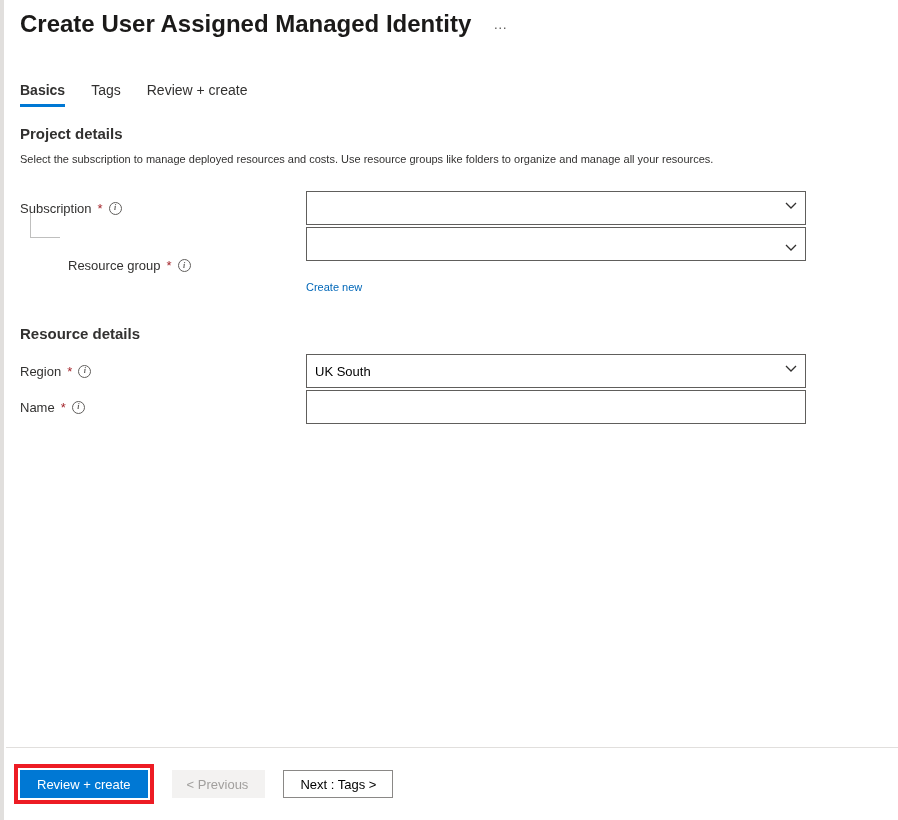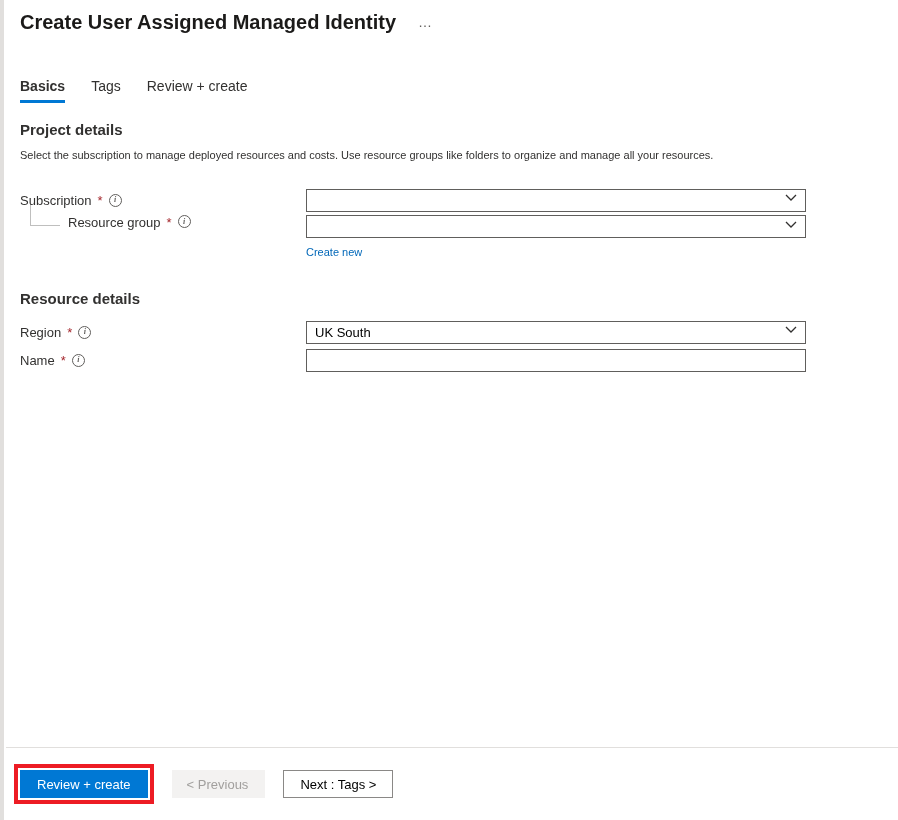--- a/index.html
+++ b/index.html
@@ -1,41 +1,41 @@
 <!DOCTYPE html>
 <html><head>
   <meta charset="utf-8">
   <style>
     * { box-sizing: border-box; margin: 0; padding: 0; font-family: "Segoe UI", -apple-system, sans-serif; }
     body { background: #fff; width: 898px; height: 820px; position: relative; color: #323130; }
     .vbar { position: absolute; left: 0; top: 0; bottom: 0; width: 4px; background: #e1dfdd; }
     .content { padding: 10px 18px 0 20px; }
     .header-row { display: flex; align-items: center; gap: 18px; margin-bottom: 40px; }
-    .page-title { font-size: 20px; font-weight: 600; color: #1b1a19; }
+    .page-title { font-size: 24px; font-weight: 600; color: #1b1a19; }
     .ellipsis-btn { background: none; border: none; cursor: pointer; color: #605e5c; font-size: 14px; padding: 4px; letter-spacing: 1px; }
     .tabs { display: flex; gap: 26px; border-bottom: 0; margin-bottom: 18px; }
     .tab { font-size: 14px; padding: 4px 0 9px 0; cursor: pointer; color: #323130; position: relative; }
     .tab.active { font-weight: 600; }
     .tab.active::after { content:""; position:absolute; left:0; right:0; bottom:0; height:3px; background:#0078d4; }
     .section-title { font-size: 15px; font-weight: 700; margin-bottom: 10px; }
     .section-desc { font-size: 11px; color: #323130; margin-bottom: 24px; max-width: 730px; line-height: 1.4; }
     .form-row { display: flex; align-items: center; margin-bottom: 2px; min-height: 26px; }
     .label-col { width: 286px; display: flex; align-items: center; gap: 6px; font-size: 13px; }
     .input-col { flex: 1; max-width: 500px; }
     .req { color: #a4262c; }
     .info-icon { display: inline-flex; align-items: center; justify-content: center; width: 13px; height: 13px; border: 1px solid #605e5c; border-radius: 50%; font-size: 8px; color: #605e5c; font-style: italic; font-family: serif; font-weight: bold; line-height: 1; }
-    .sel, .txt { width: 100%; height: 23px; border: 1px solid #605e5c; background: #fff; padding: 0 28px 0 8px; font-size: 13px; -webkit-appearance: none; appearance: none; position: relative; }
+    .sel, .txt { width: 100%; height: 34px; border: 1px solid #605e5c; background: #fff; padding: 0 28px 0 8px; font-size: 13px; -webkit-appearance: none; appearance: none; position: relative; }
     .sel-wrap { position: relative; }
     .chev { position: absolute; right: 8px; top: 50%; transform: translateY(-50%); pointer-events: none; }
     .link { color: #0067b8; font-size: 11px; cursor: pointer; text-decoration: none; }
     .indent-row { display: flex; margin-bottom: 4px; }
     .indent-glyph { width: 48px; position: relative; }
     .indent-glyph::before { content:""; position:absolute; left:10px; top:-14px; width:1px; height:24px; background:#605e5c66; }
     .indent-glyph::after { content:""; position:absolute; left:10px; top:10px; width:30px; height:1px; background:#605e5c66; }
-    .indent-label { width: 238px; display: flex; align-items: flex-start; gap: 6px; font-size: 13px; }
+    .indent-label { width: 238px; display: flex; align-items: center; gap: 6px; font-size: 13px; margin-top: 31px; }
     .separator { position: absolute; left: 6px; right: 0; border-top: 1px solid #e1dfdd; }
     .footer { position: absolute; left: 6px; right: 0; bottom: 16px; padding: 14px 0 0 8px; display: flex; gap: 18px; align-items: center; }
     .btn { height: 28px; padding: 0 16px; font-size: 13px; border: 1px solid #8a8886; background: #fff; cursor: pointer; }
     .btn.primary { background:#0078d4; border-color:#0078d4; color:#fff; }
     .btn.disabled { background:#f3f2f1; border-color:#f3f2f1; color:#a19f9d; cursor:default;padding-left:14px; }
     .highlight-box { border: 4px solid #ed1c24; padding: 2px; display: inline-flex; }
     .section-gap { height: 22px; }
   </style>
 </head>
 <body>

